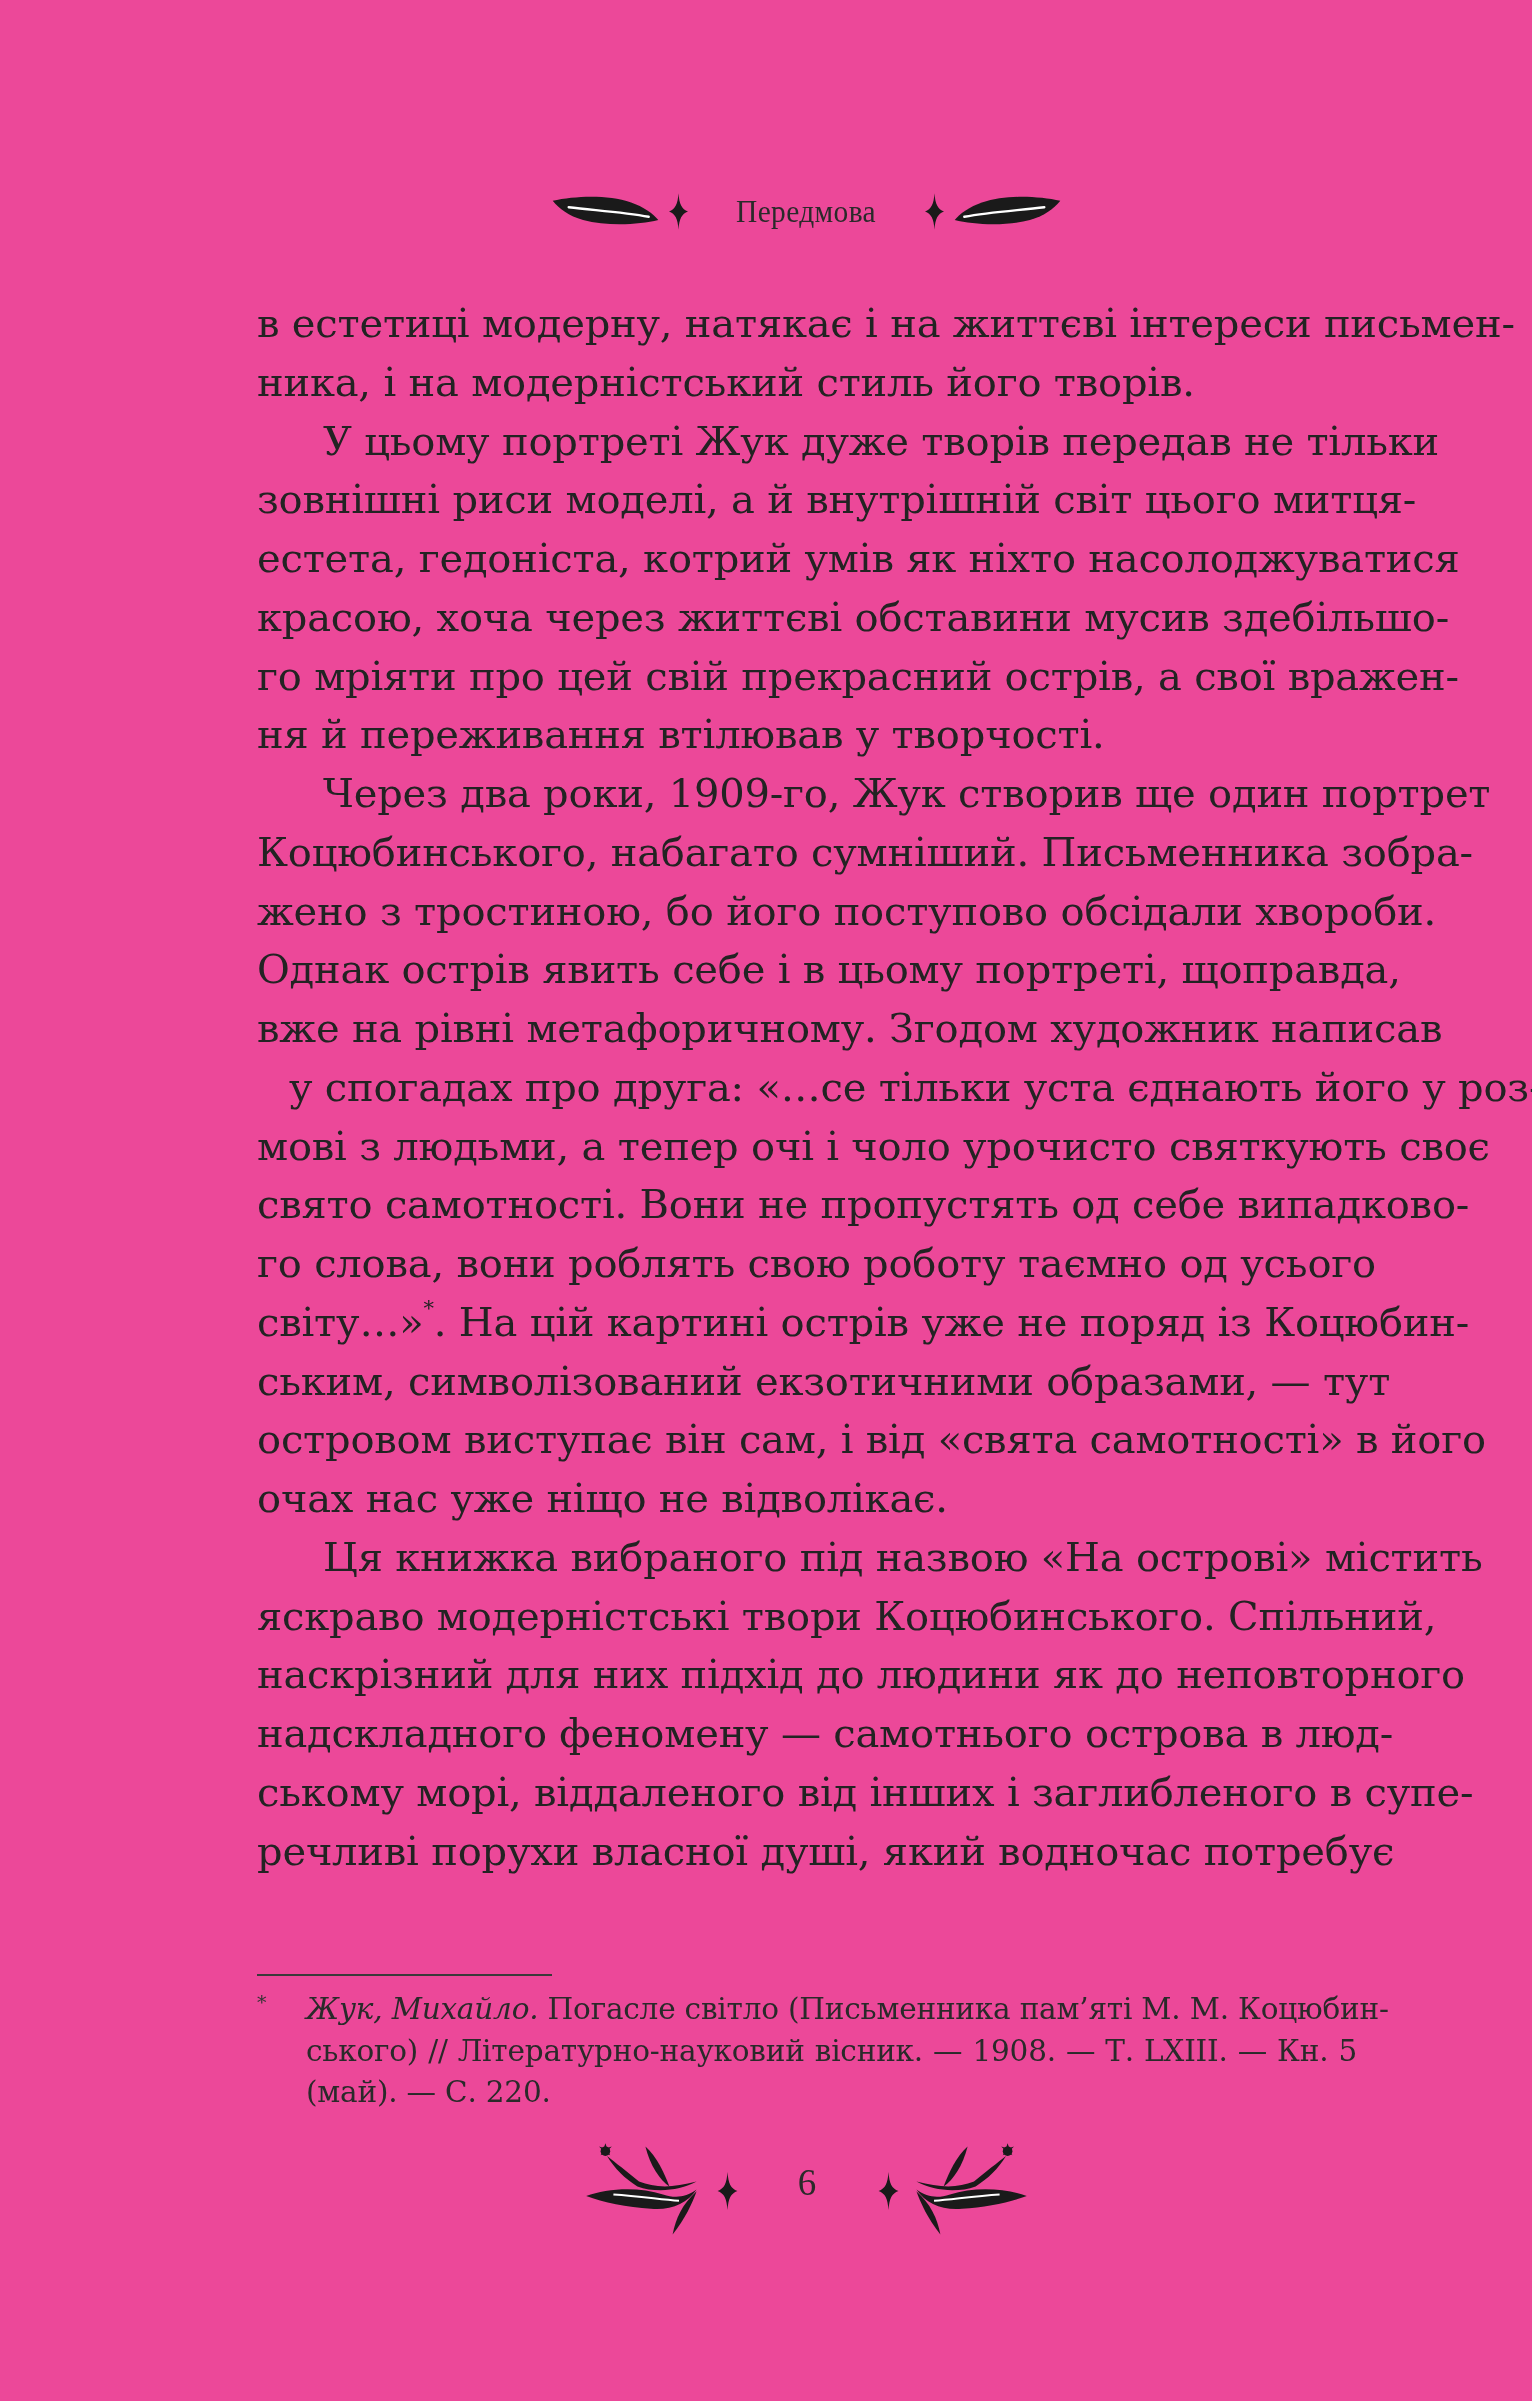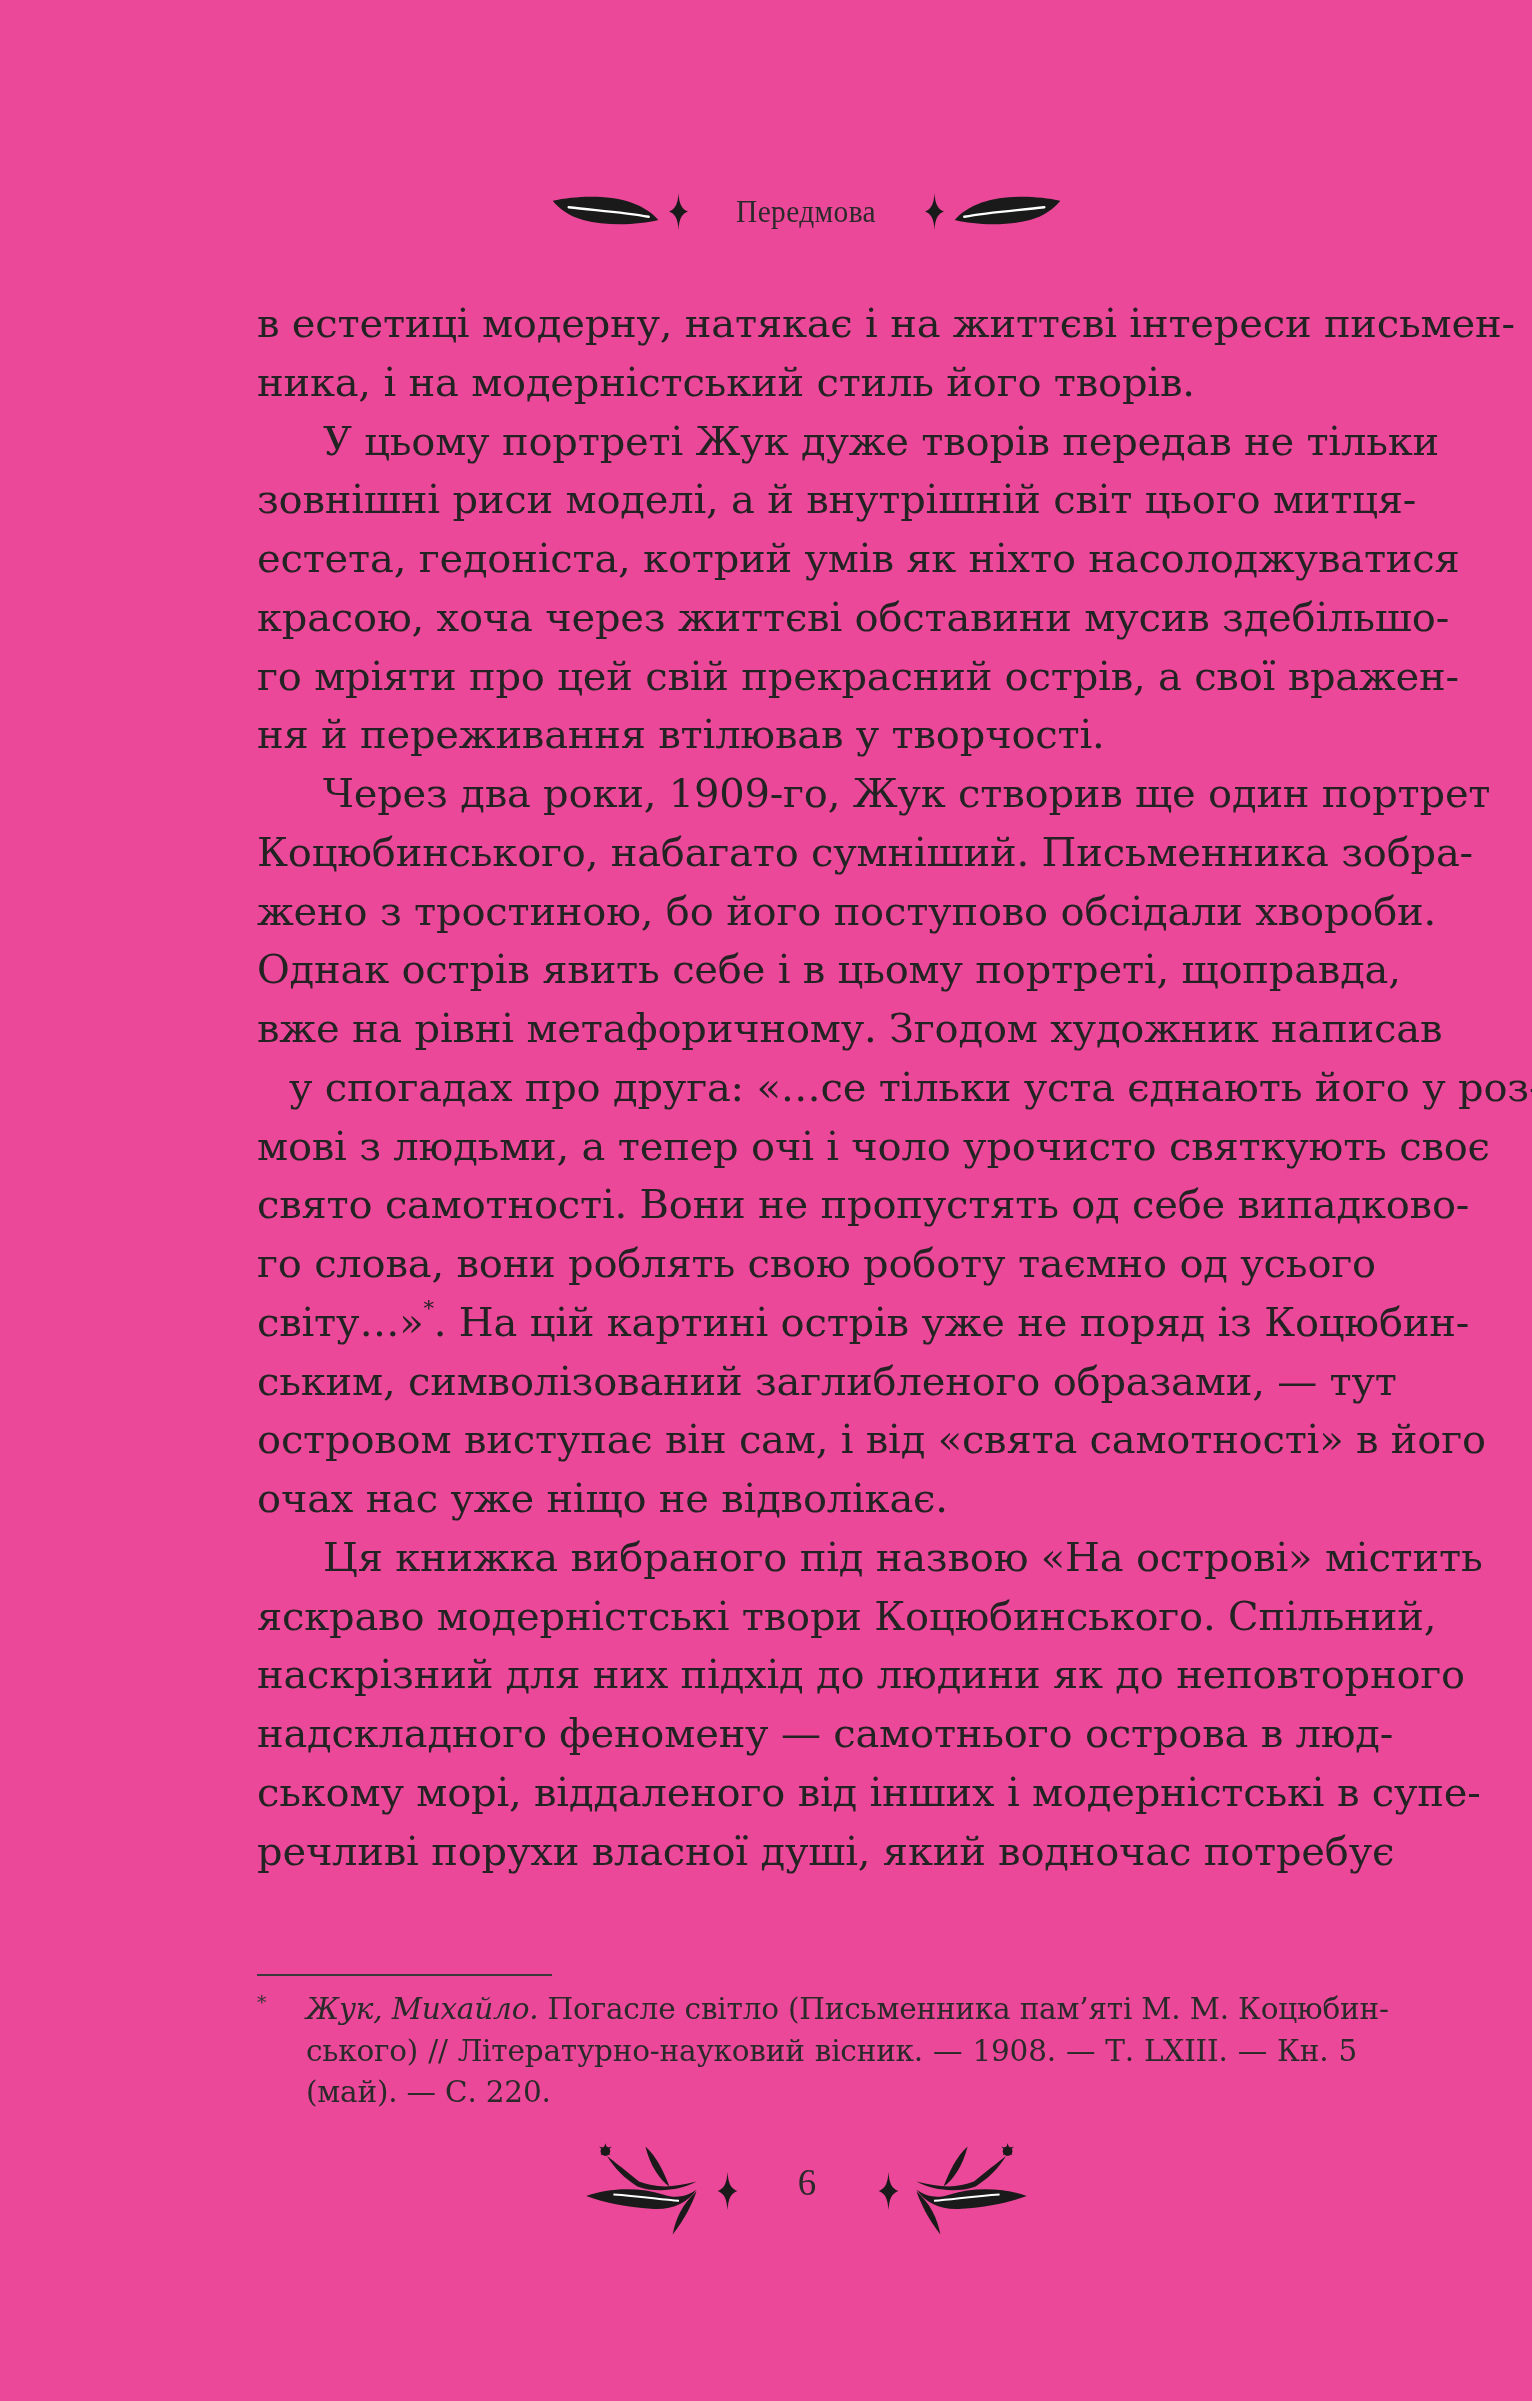--- a/index.html
+++ b/index.html
@@ -78,28 +78,28 @@
       <div class="line indent" style="top: 470px;">Через два роки, 1909-го, Жук створив ще один портрет</div>
       <div class="line" style="top: 529px;">Коцюбинського, набагато сумніший. Письменника зобра-</div>
       <div class="line" style="top: 588px;">жено з тростиною, бо його поступово обсідали хвороби.</div>
       <div class="line" style="top: 646px;">Однак острів явить себе і в цьому портреті, щоправда,</div>
       <div class="line" style="top: 705px;">вже на рівні метафоричному. Згодом художник написав</div>
       <div class="line" style="top: 764px; margin-left: 32px;">у спогадах про друга: «…се тільки уста єднають його у роз-</div>
       <div class="line" style="top: 823px;">мові з людьми, а тепер очі і чоло урочисто святкують своє</div>
       <div class="line" style="top: 881px;">свято самотності. Вони не пропустять од себе випадково-</div>
       <div class="line" style="top: 940px;">го слова, вони роблять свою роботу таємно од усього</div>
       <div class="line" style="top: 999px;"><span>світу…»</span><span class="sup">*</span><span>. На цій картині острів уже не поряд із Коцюбин-</span></div>
-      <div class="line" style="top: 1058px;">ським, символізований заглибленого образами, — тут</div>
+      <div class="line" style="top: 1058px;">ським, символізований екзотичними образами, — тут</div>
       <div class="line" style="top: 1116px;">островом виступає він сам, і від «свята самотності» в його</div>
       <div class="line last" style="top: 1175px;">очах нас уже ніщо не відволікає.</div>
       <div class="line indent" style="top: 1234px;">Ця книжка вибраного під назвою «На острові» містить</div>
       <div class="line" style="top: 1293px;">яскраво модерністські твори Коцюбинського. Спільний,</div>
       <div class="line" style="top: 1351px;">наскрізний для них підхід до людини як до неповторного</div>
       <div class="line" style="top: 1410px;">надскладного феномену — самотнього острова в люд-</div>
-      <div class="line" style="top: 1469px;">ському морі, віддаленого від інших і модерністські в супе-</div>
+      <div class="line" style="top: 1469px;">ському морі, віддаленого від інших і заглибленого в супе-</div>
       <div class="line" style="top: 1528px;">речливі порухи власної душі, який водночас потребує</div>
     </div>
 
   <div class="fn-rule"></div>
   <div class="footnote">
     <span class="fn-marker">*</span>
     <div class="fn-line" style="top:0px"><span class="fn-author">Жук, Михайло.</span><span> Погасле світло (Письменника пам’яті М. М. Коцюбин-</span></div>
     <div class="fn-line" style="top:42px">ського) // Літературно-науковий вісник. — 1908. — Т. LXIII. — Кн. 5</div>
     <div class="fn-line last" style="top:83px">(май). — С. 220.</div>
   </div>

